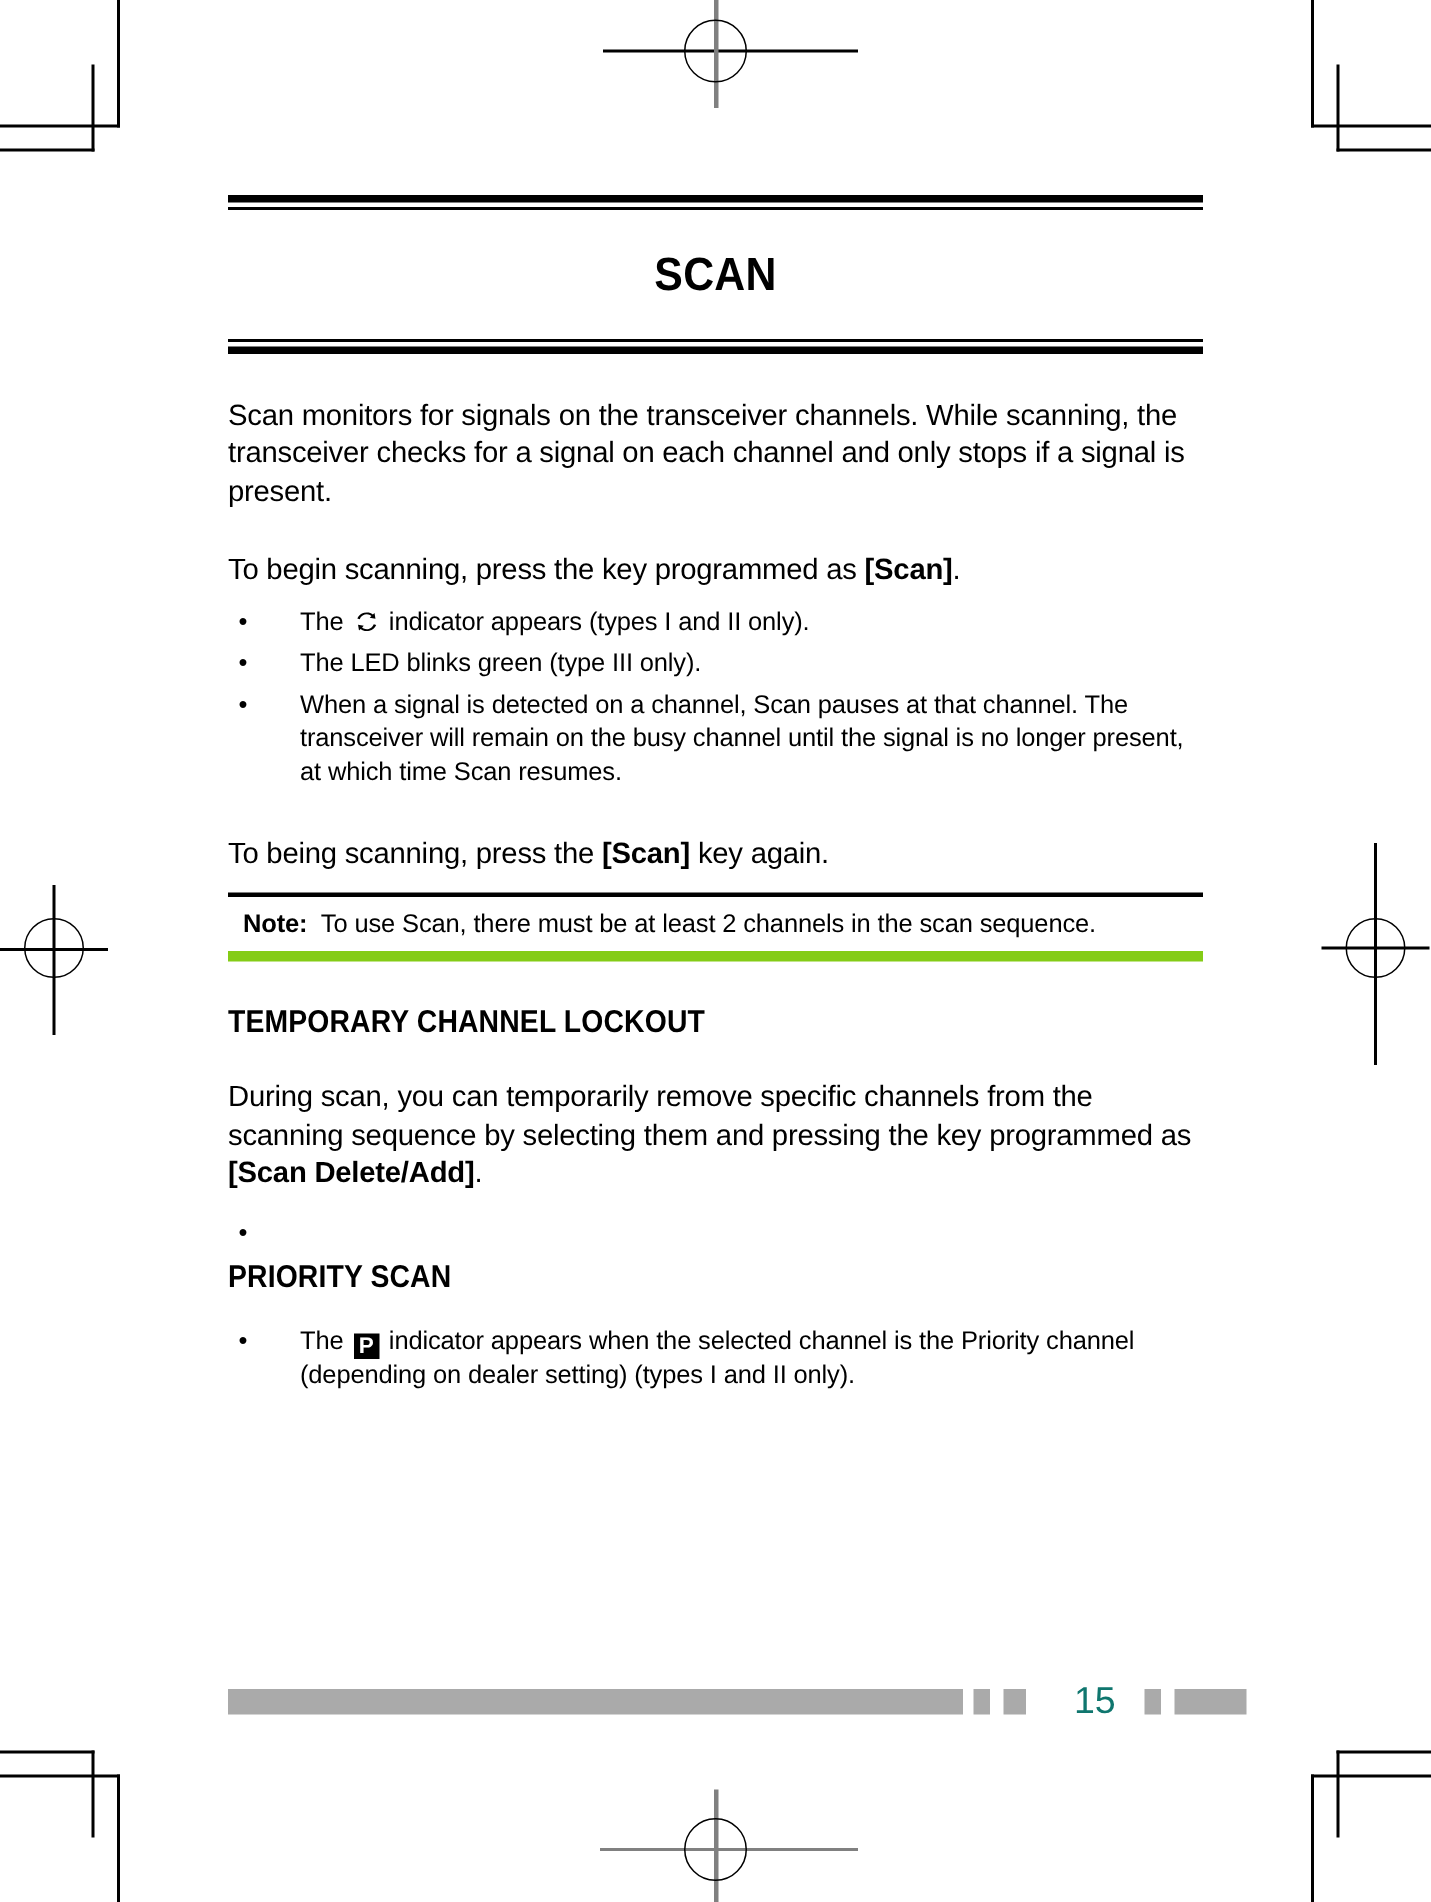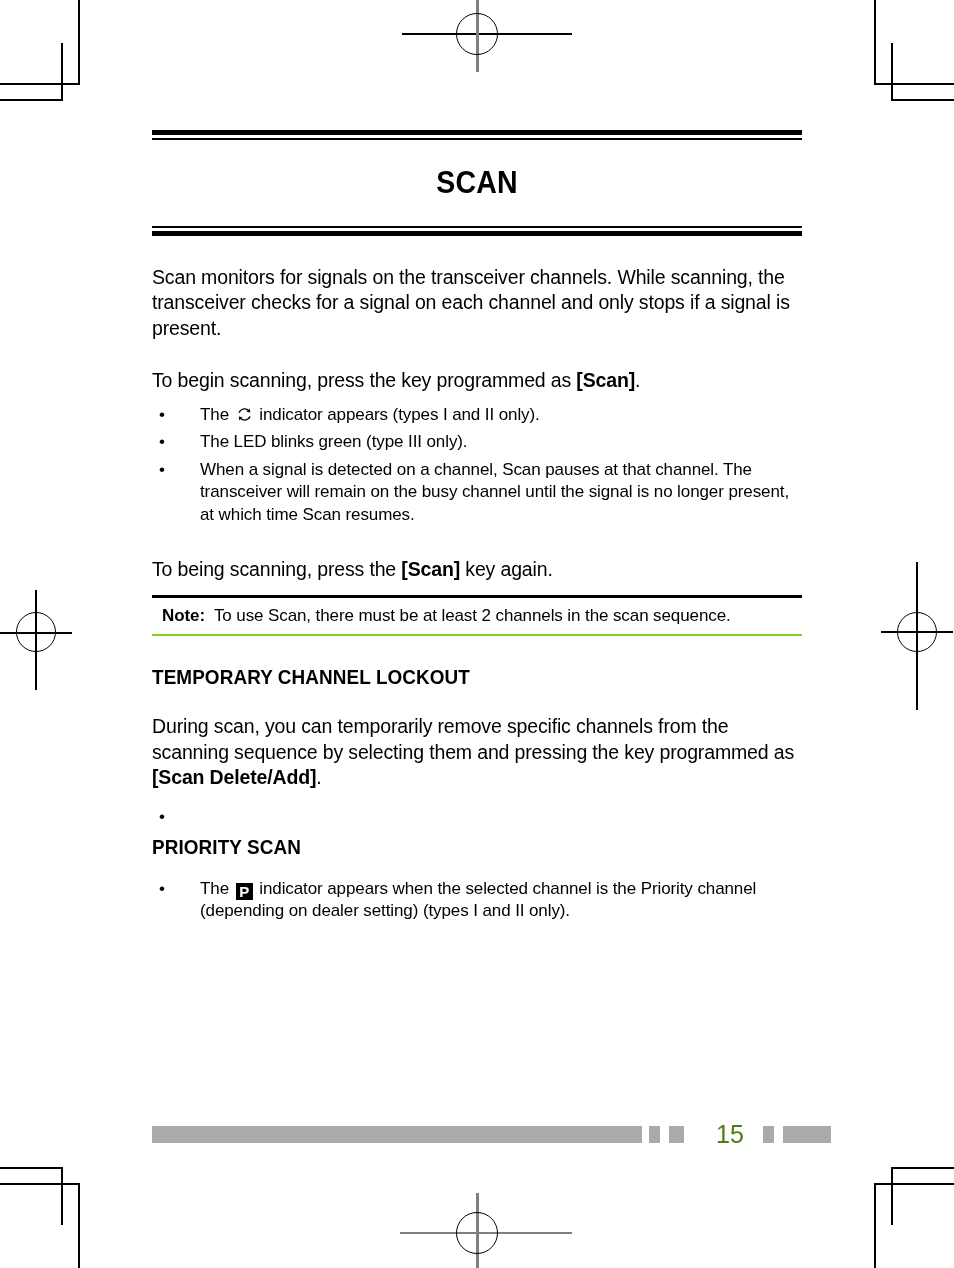--- a/index.html
+++ b/index.html
@@ -109,21 +109,21 @@
     font-size: 15px;
     line-height: 17px;
     vertical-align: -3px;
     margin: 0 2px;
     font-family: "Liberation Sans", sans-serif;
   }
 
   
   .note-box {
     border-top: 3px solid #000;
-    border-bottom: 2px solid #84cc16;
+    border-bottom: 7px solid #84cc16;
     padding: 7px 0 7px 10px;
     margin-top: 12px;
   }
   .note-box .note-text {
     font-size: 17px;
     line-height: 22px;
     letter-spacing: -0.1px;
   }
 
   
@@ -154,21 +154,21 @@
     top: 0;
     height: 17px;
     background: #aaaaaa;
   }
   .footer .fnum {
     position: absolute;
     top: -4px;
     font-size: 25px;
     line-height: 25px;
     font-family: "Liberation Sans", sans-serif;
-    color: #4d7c0f;
+    color: #0f766e;
   }
 </style>
 </head>
 <body>
 
 <div class="mark" style="left:78px; top:0px;  width:2px; height:85px;"></div>
 <div class="mark" style="left:0px;  top:83px; width:80px; height:2px;"></div>
 <div class="mark" style="left:61px; top:43px; width:2px; height:58px;"></div>
 <div class="mark" style="left:0px;  top:99px; width:63px; height:2px;"></div>
 

